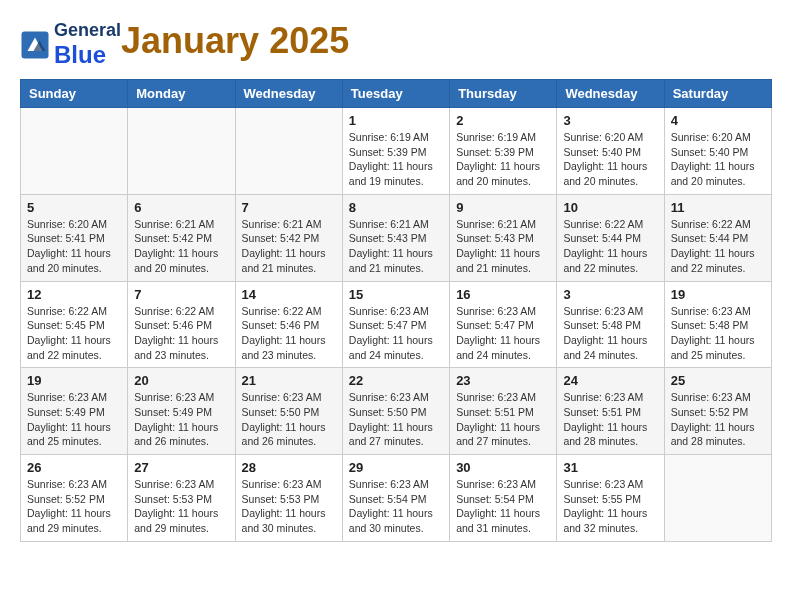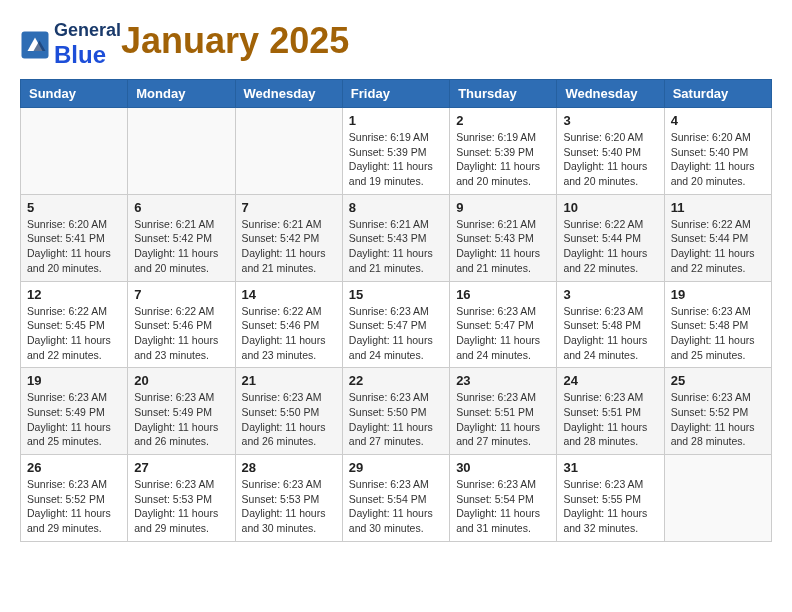--- a/index.html
+++ b/index.html
@@ -103,21 +103,21 @@
     <div class="month-title">January 2025</div>
   </div>
 </div>
 
 <table class="calendar">
   <thead>
     <tr>
     <th>Sunday</th>
         <th>Monday</th>
         <th>Wednesday</th>
-        <th>Friday</th>
+        <th>Tuesday</th>
         <th>Thursday</th>
         <th>Wednesday</th>
         <th>Saturday</th>
       </tr>
   </thead>
   <tbody id="calendar-body">
   <tr>
         <td class="empty"></td>
         <td class="empty"></td>
         <td class="empty"></td>

